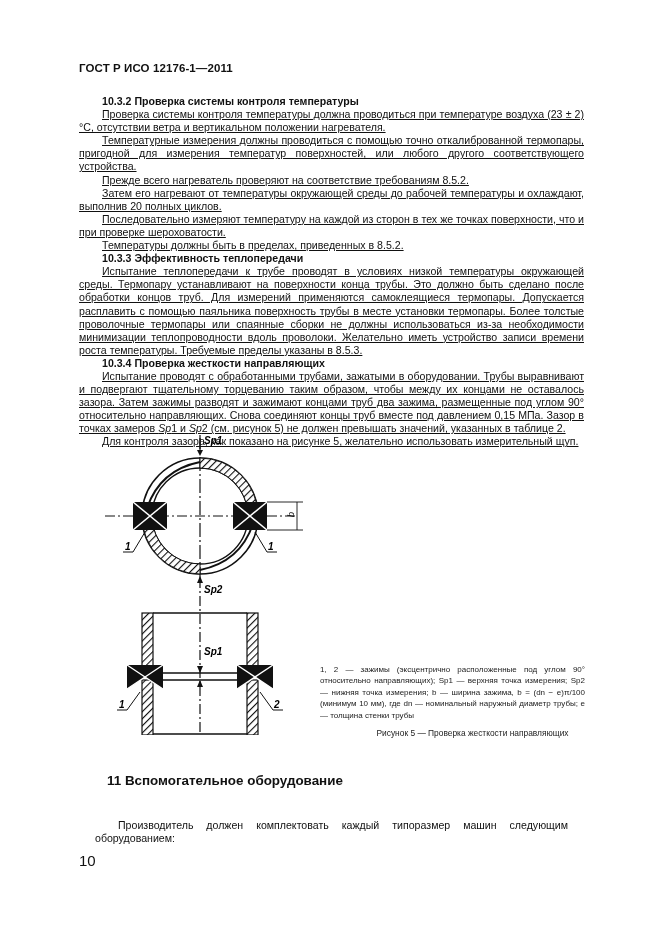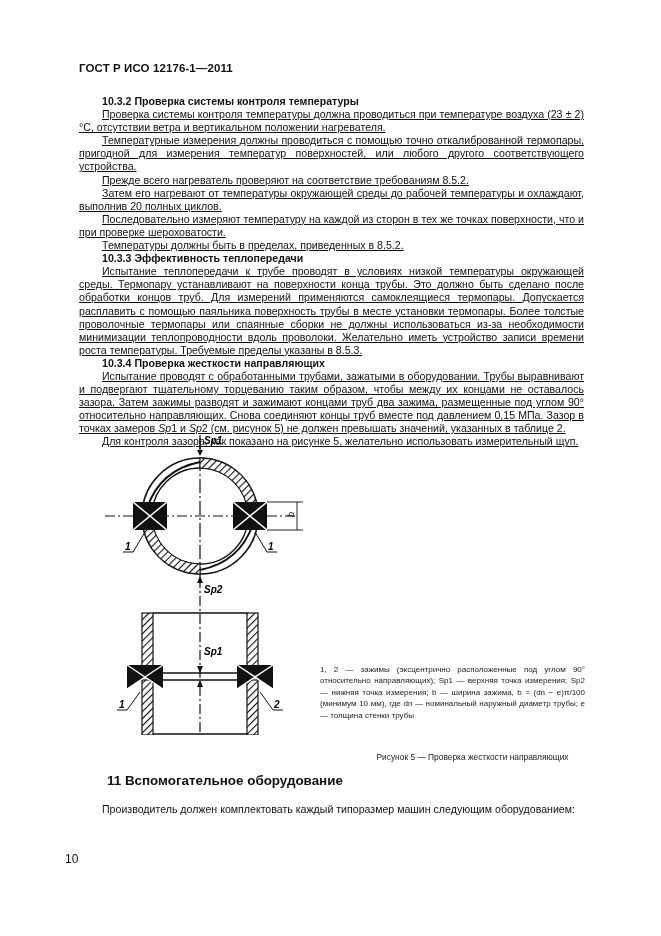--- a/index.html
+++ b/index.html
@@ -6,25 +6,25 @@
   body { width:661px; height:936px; position:relative; overflow:hidden;
          font-family:"Liberation Sans", sans-serif; color:#111; }
   .page { position:absolute; left:0; top:0; width:594px; height:936px; }
   .hdr { position:absolute; left:79px; top:62px; font-size:11.5px; font-weight:bold; letter-spacing:0.1px; }
   .body { position:absolute; left:79px; width:505px; font-size:10.6px; line-height:13.1px; text-align:justify; }
   .body p { margin:0; text-indent:23px;text-decoration:underline; }
   .body h3 { margin:0; font-size:10.6px; font-weight:bold; padding-left:23px; line-height:13.1px; }
   .it { font-style:italic; }
   .fig { position:absolute; left:105px; top:430px; width:220px; height:305px; }
   .legend { position:absolute; left:320px; top:664px; width:265px; font-size:8px; line-height:11.4px; text-align:justify; color:#222; }
-  .caption { position:absolute; left:340px; top:752px; width:265px; text-align:center; font-size:8.4px; color:#222; }
+  .caption { position:absolute; left:340px; top:728px; width:265px; text-align:center; font-size:8.4px; color:#222; }
   .h2 { position:absolute; left:107px; top:773px; font-size:13.4px; font-weight:bold; }
   .sec11 { position:absolute; left:79px; top:803px; width:505px; font-size:10.6px; line-height:13.2px; text-align:justify; }
-  .sec11 p { margin:0; text-indent:23px; }
-  .pno { position:absolute; left:65px; top:852px; font-size:12px; }
+  .sec11 p { margin:16px; text-indent:23px; }
+  .pno { position:absolute; left:79px; top:852px; font-size:15px; }
 </style>
 </head>
 <body>
 
 <div class="page">
 
   <div class="hdr">ГОСТ Р ИСО 12176-1—2011</div>
 
   <div class="body" style="top:95px;">
     <h3>10.3.2  Проверка системы контроля температуры</h3>

